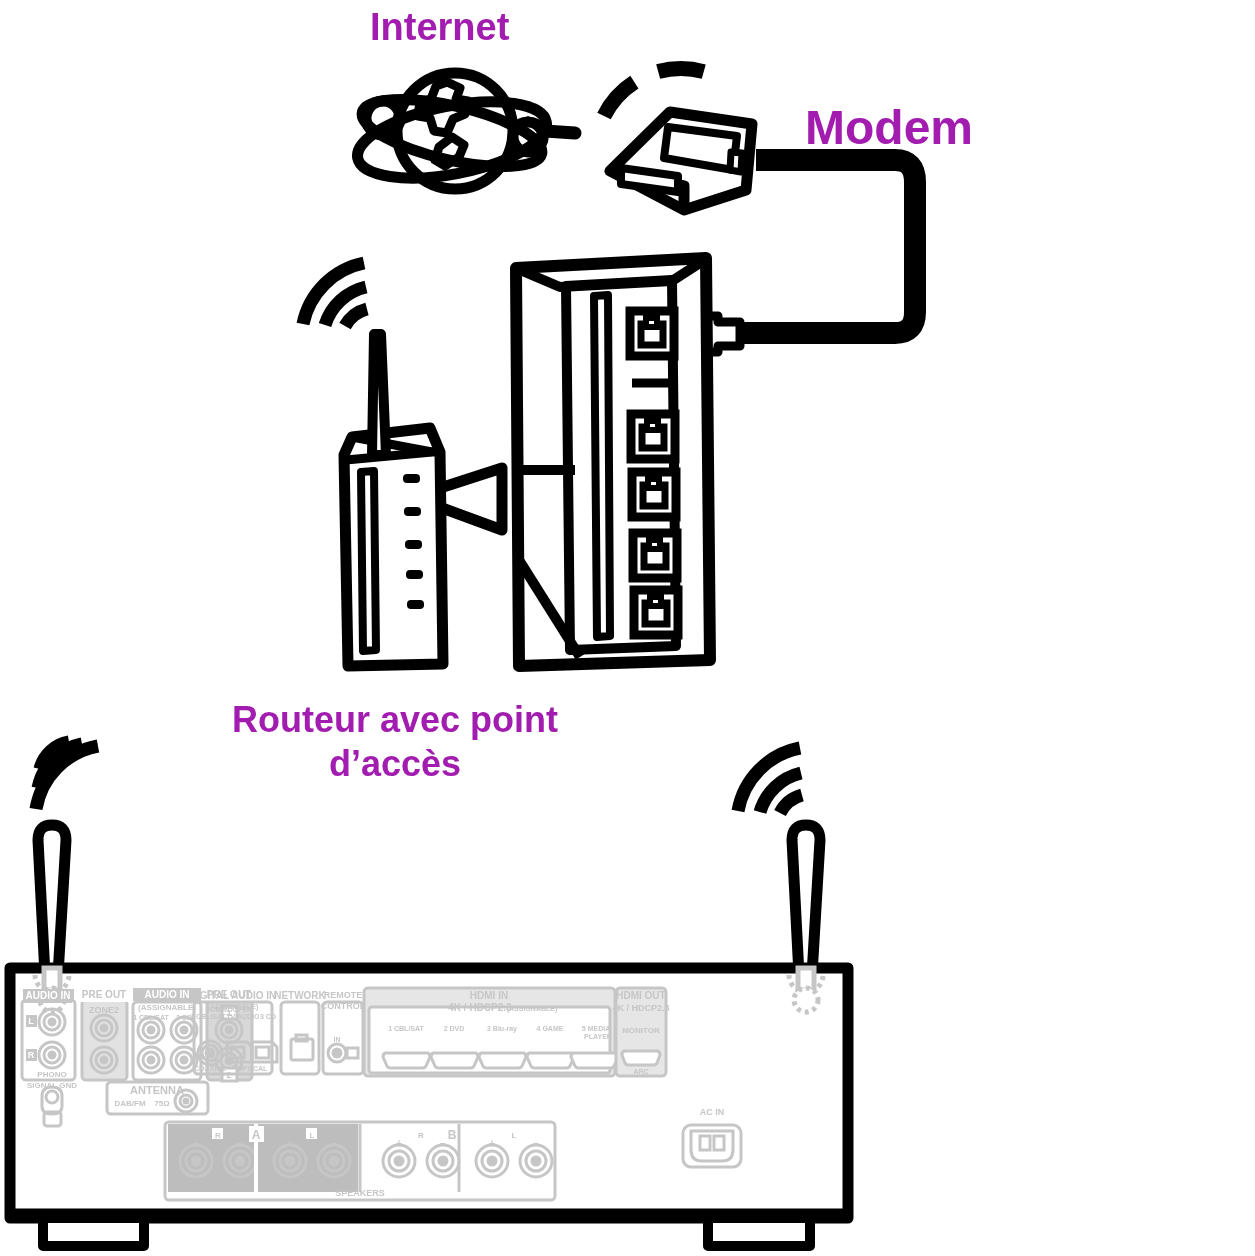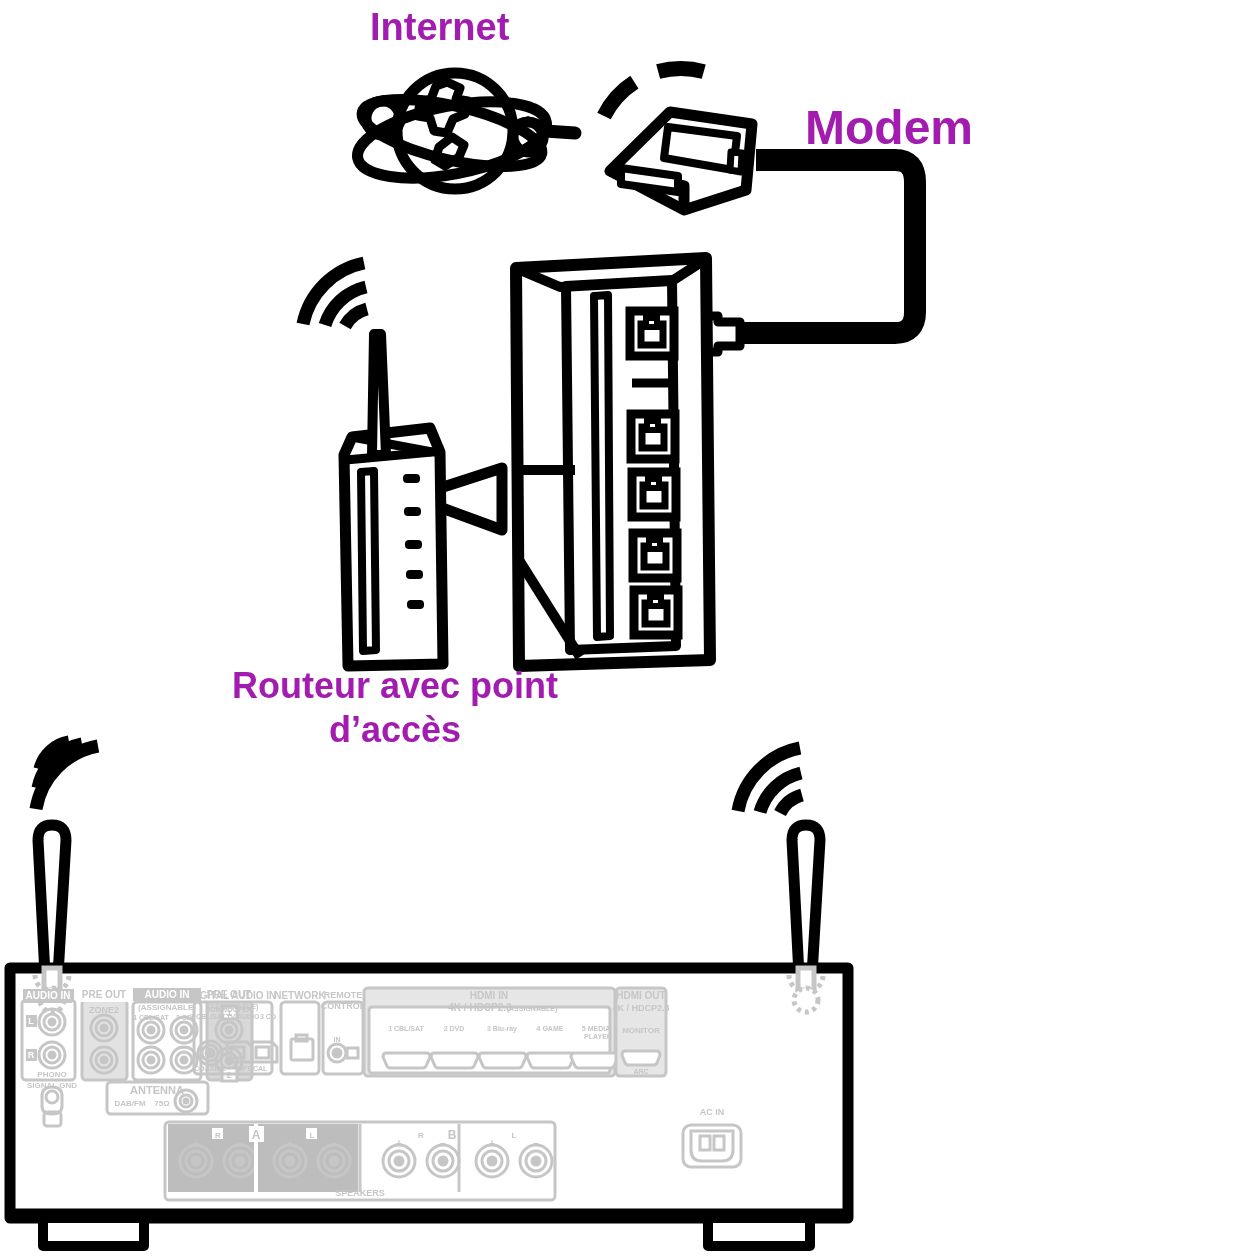--- a/index.html
+++ b/index.html
@@ -3,21 +3,21 @@
 <meta charset="utf-8">
 <style>
   html,body{margin:0;padding:0;background:#fff;}
   body{width:1255px;height:1256px;position:relative;overflow:hidden;
        font-family:"Liberation Sans",sans-serif;color:#000;}
   .stage{position:absolute;inset:0;}
   .lbl{position:absolute;white-space:nowrap;color:#a21caf;font-weight:bold;}
   #internet-label{left:370px;top:6px;font-size:38px;}
   #modem-label{left:775px;top:100px;font-size:48px;margin-left:30px;}
   #wan-label{left:738px;top:362px;font-size:36px;}
-  #router-caption{left:205px;top:664px;font-size:36px;width:380px;
+  #router-caption{left:205px;top:698px;font-size:36px;width:380px;
                   text-align:center;line-height:1.22;white-space:normal;}
   svg{position:absolute;left:0;top:0;overflow:visible;}
   .pnl-txt{fill:#c6c6c6;font-family:"Liberation Sans",sans-serif;
            font-weight:bold;text-anchor:middle;}
   .pnl-inv{fill:#fff;font-family:"Liberation Sans",sans-serif;
            font-weight:bold;text-anchor:middle;}
 </style>
 </head>
 <body>
 

